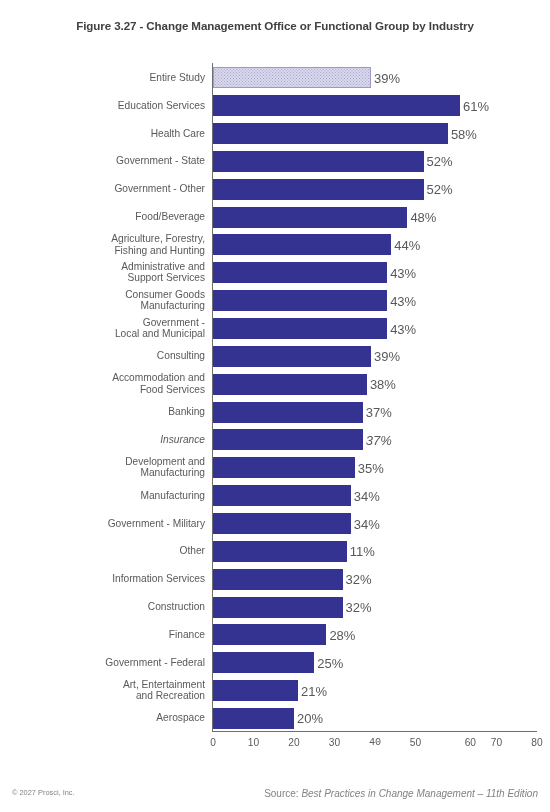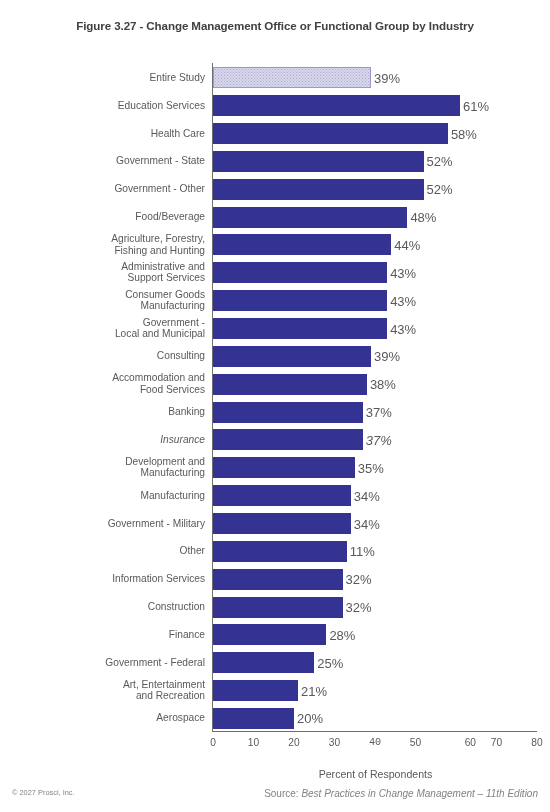--- a/index.html
+++ b/index.html
@@ -287,17 +287,16 @@
       <div class="xtick" style="left: 181px;">0</div>
       <div class="xtick" style="left: 221.5px;">10</div>
       <div class="xtick" style="left: 262px;">20</div>
       <div class="xtick" style="left: 302.5px;">30</div>
       <div class="xtick" style="left: 343px; font-family: Liberation Mono, monospace;">40</div>
       <div class="xtick" style="left: 383.5px;">50</div>
       <div class="xtick" style="left: 424px; text-align: right;">60</div>
       <div class="xtick" style="left: 464.5px;">70</div>
       <div class="xtick" style="left: 505px;">80</div>
     </div>
-  <div id="xlabel">Percent of Respondents</div>
 </div>
 
 <div id="footer-left">© 2027 Prosci, Inc.</div>
 <div id="footer-right"><span>Source: </span><span class="src-title">Best Practices in Change Management – 11th Edition</span></div>
 
 </body></html>

